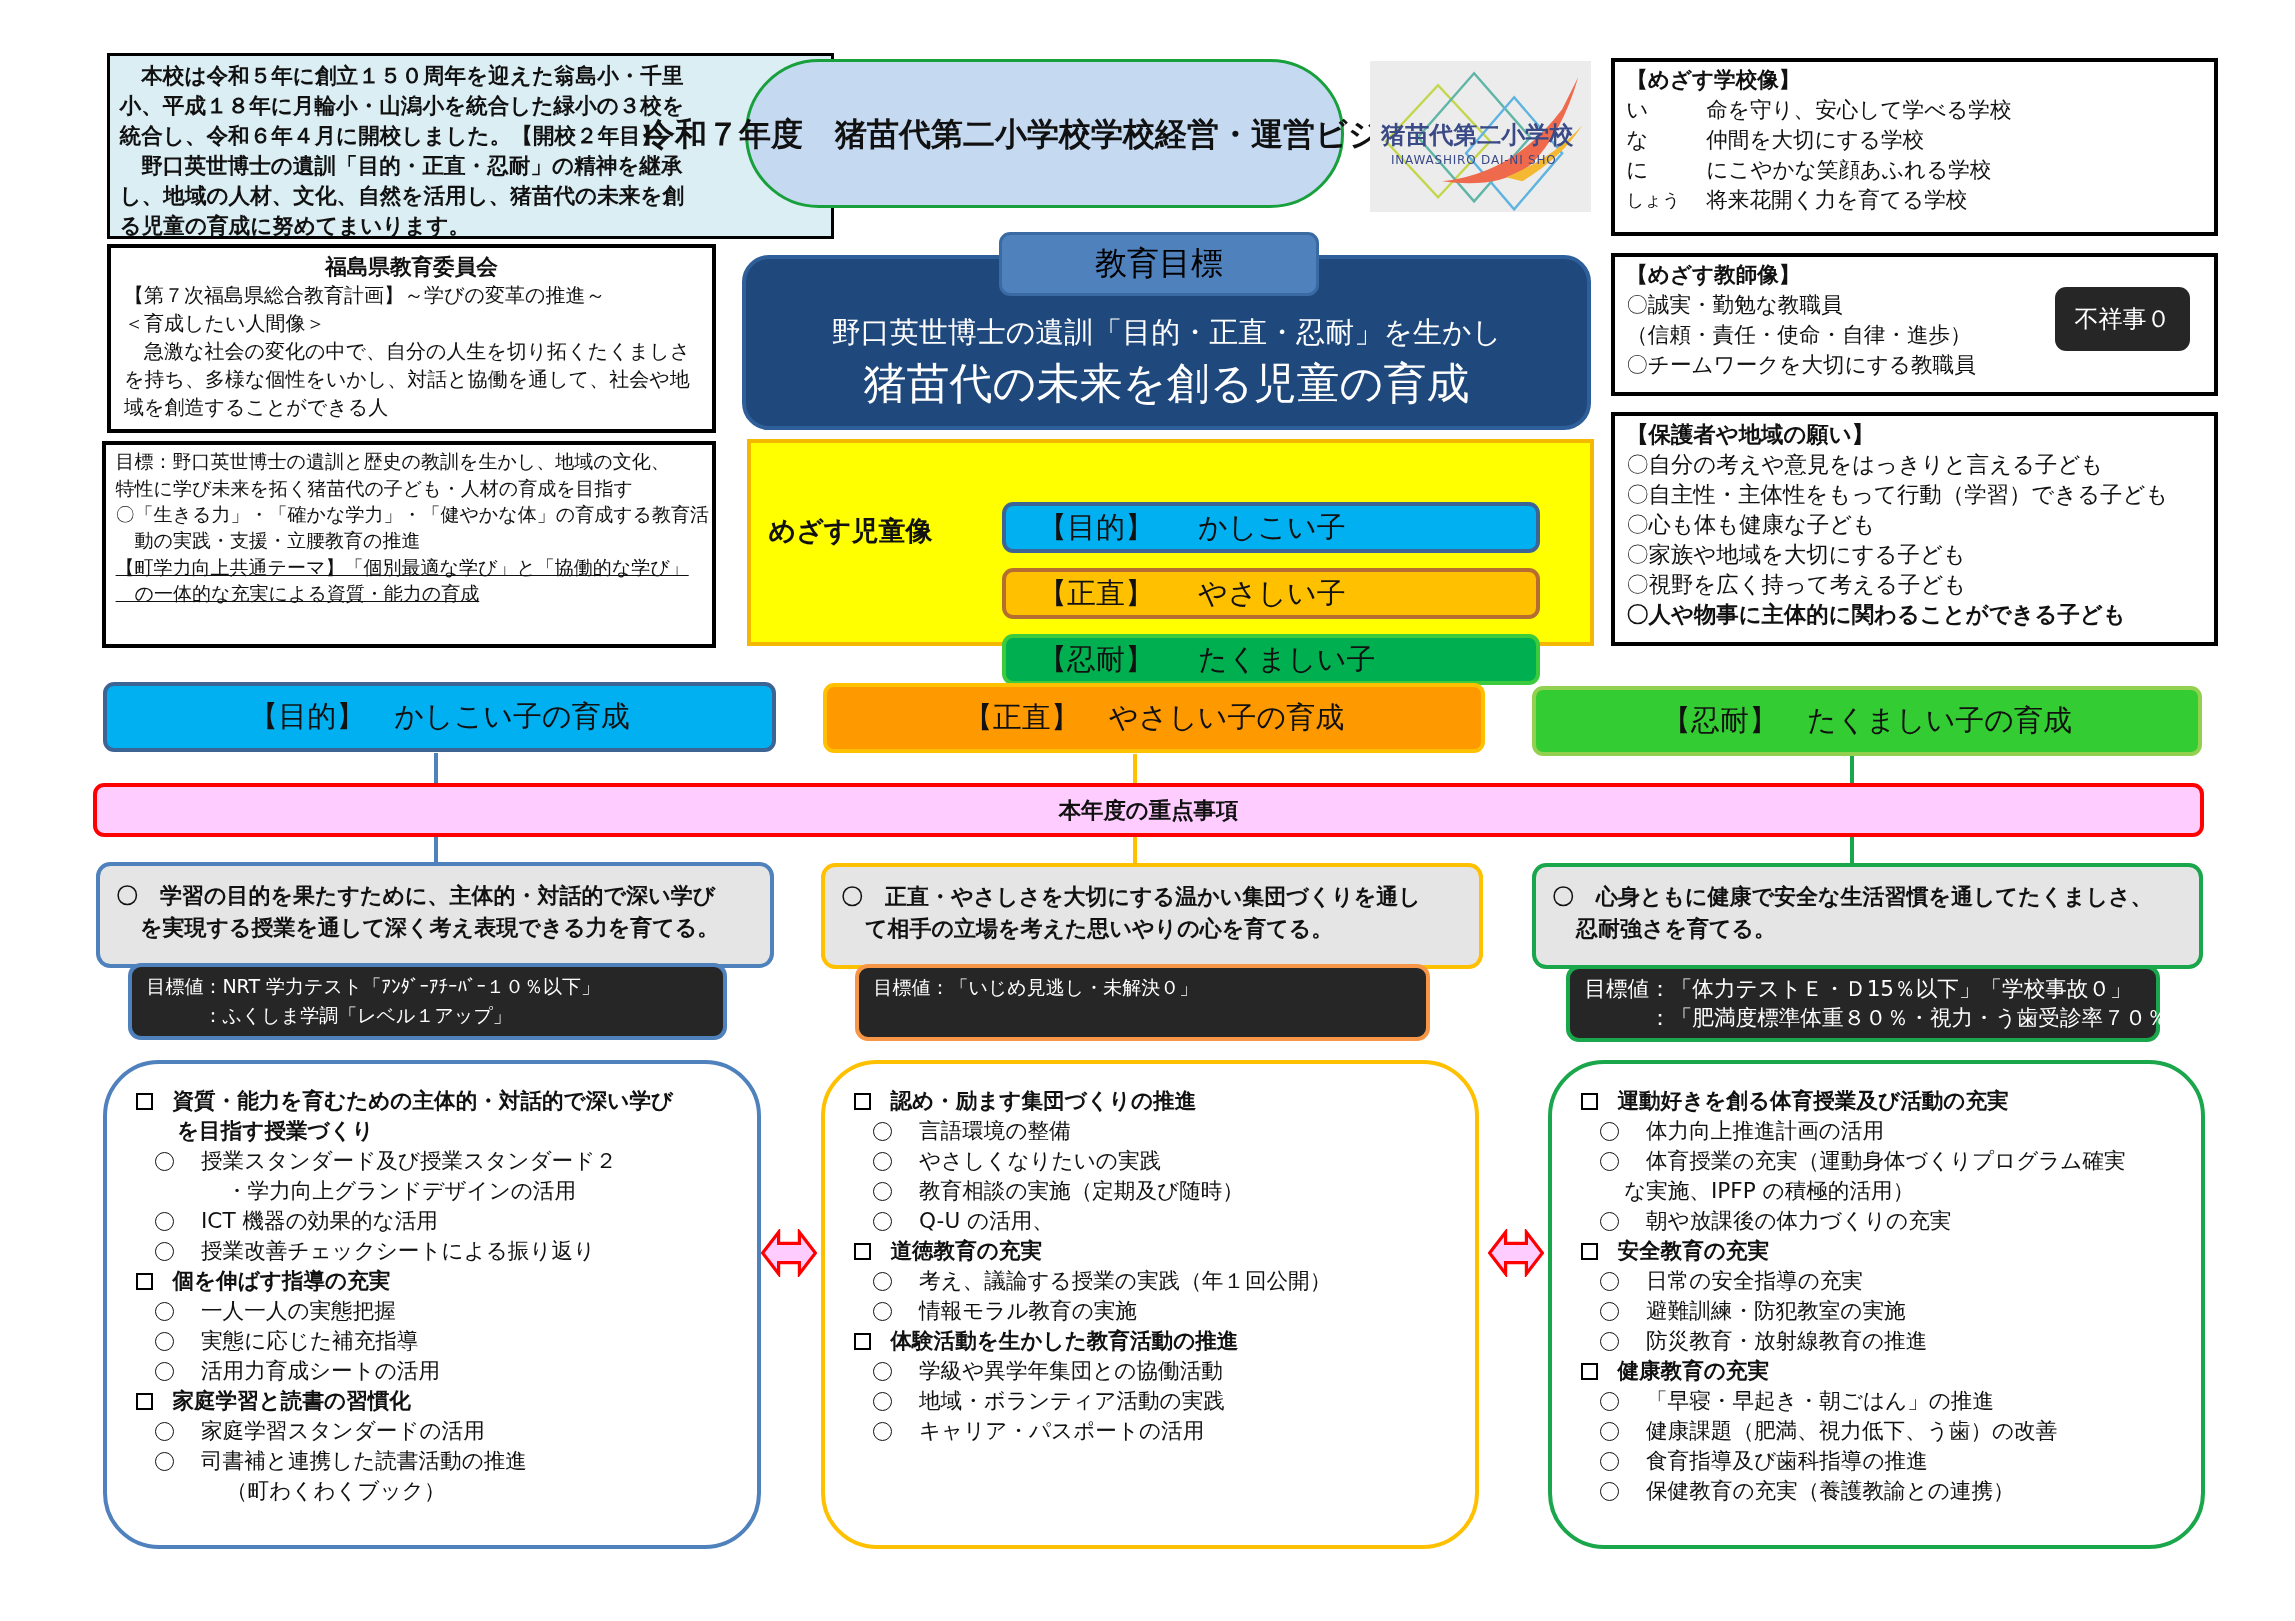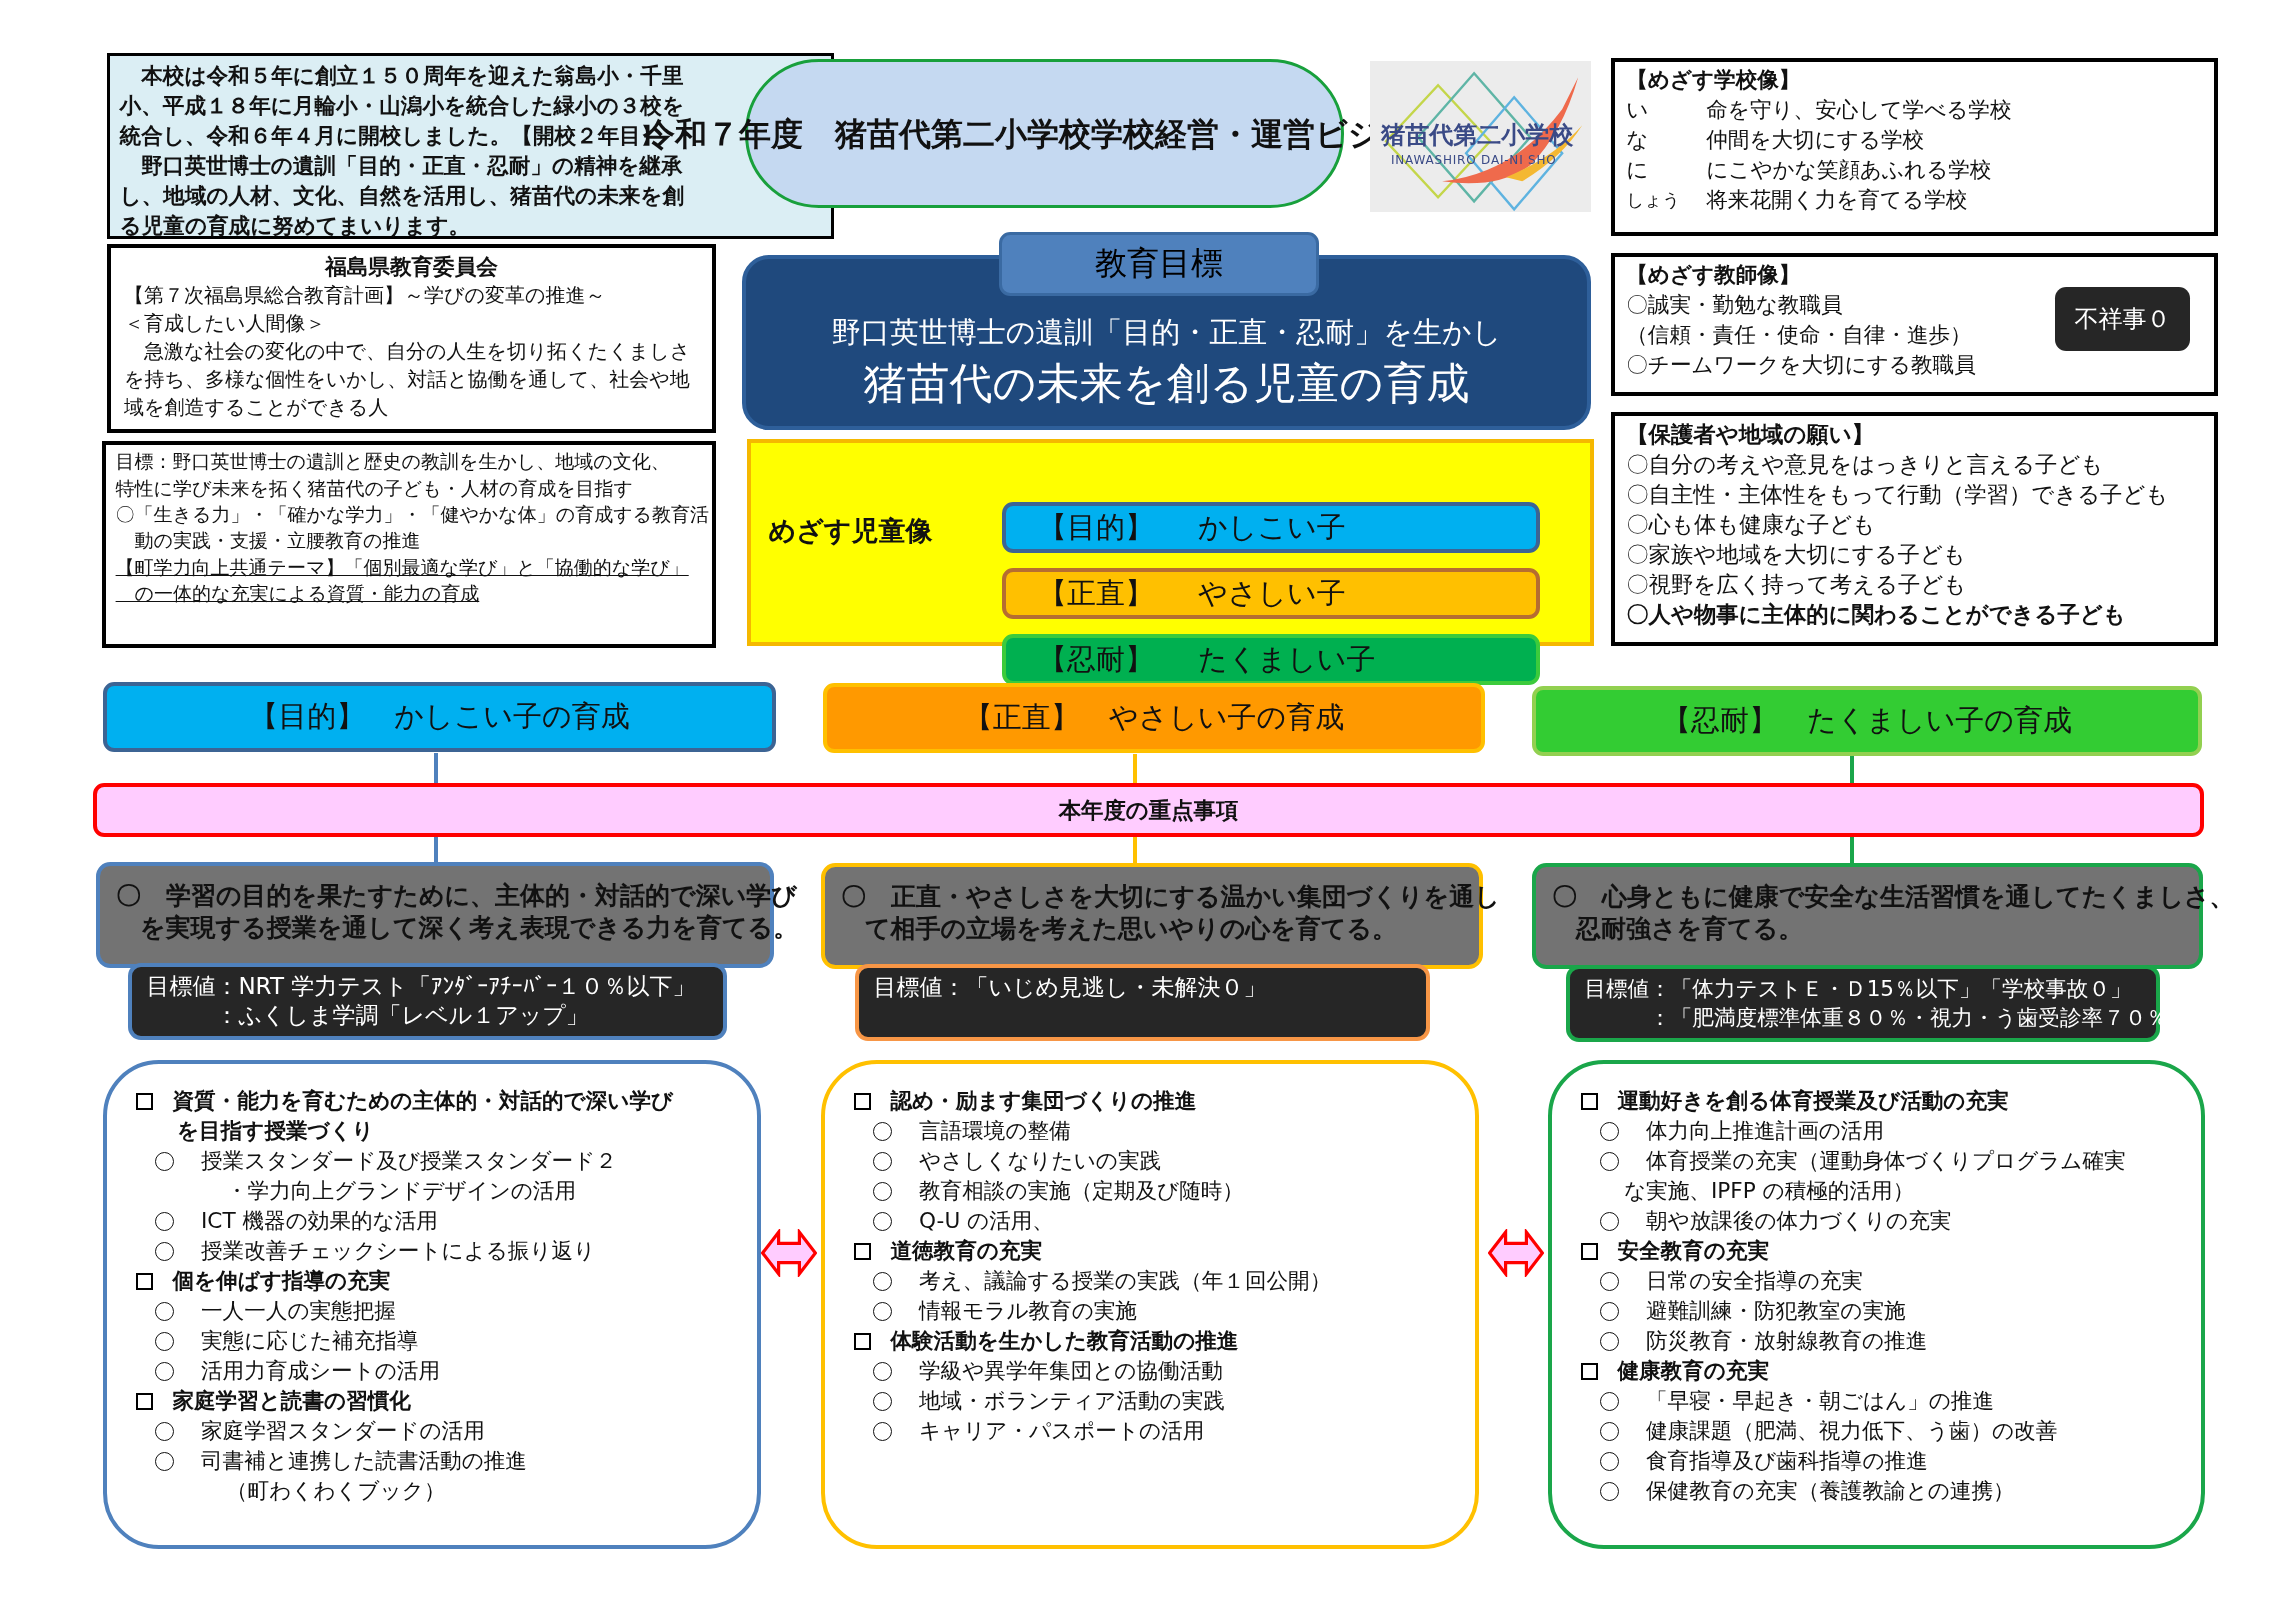--- a/index.html
+++ b/index.html
@@ -69,27 +69,27 @@
   #colhead-1 { left: 823px; top: 683px; width: 662px; background: #ff9900; border: 4px solid #ffc000; }
   #colhead-2 { left: 1532px; top: 686px; width: 670px; background: #33cc33; border: 4px solid #92d050; }
 
   
   .vline { width: 4px; }
   
   #priority { left: 93px; top: 783px; width: 2111px; height: 54px; background: #ffccff; border: 4.8px solid #ff0000; border-radius: 11.2px;
     display: flex; align-items: center; justify-content: center; font-weight: bold; font-size: 22.4px; }
 
   
-  .stmt { height: 106px; background: #737373; border-radius: 14.4px; padding: 14.4px 16px; font-size: 25px; line-height: 32px; font-weight: bold; }
+  .stmt { height: 106px; background: #e5e5e5; border-radius: 14.4px; padding: 14.4px 16px; font-size: 22px; line-height: 32px; font-weight: bold; }
   #stmt-0 { left: 96px; top: 862px; width: 678px; border: 4px solid #4f81bd; }
   #stmt-1 { left: 821px; top: 863px; width: 662px; border: 4px solid #ffc000; }
   #stmt-2 { left: 1532px; top: 863px; width: 671px; border: 4px solid #1aa64a; }
 
   
-  .target { height: 77px; background: #262626; color: #fff; border-radius: 13px; padding: 4.8px 14.4px; font-size: 23px; line-height: 29px; }
+  .target { height: 77px; background: #262626; color: #fff; border-radius: 13px; padding: 4.8px 14.4px; font-size: 19px; line-height: 29px; }
   #target-0 { left: 128px; top: 963px; width: 599px; border: 4px solid #4f81bd; }
   #target-1 { left: 855px; top: 964px; width: 575px; border: 4px solid #f79646; }
   #target-2 { left: 1566px; top: 965px; width: 594px; border: 4px solid #1aa64a; font-size: 21.6px; }
 
   
   .action { height: 489px; background: #fff; border-radius: 56px; padding: 22.4px 24px; font-size: 21.6px; line-height: 30px; }
   #action-0 { left: 103px; top: 1060px; width: 658px; border: 4.8px solid #4f81bd; }
   #action-1 { left: 821px; top: 1060px; width: 658px; border: 4.8px solid #ffc000; }
   #action-2 { left: 1548px; top: 1060px; width: 657px; border: 4.8px solid #1aa64a; }
   .action .sec { display: flex; font-weight: bold; white-space: nowrap; }

